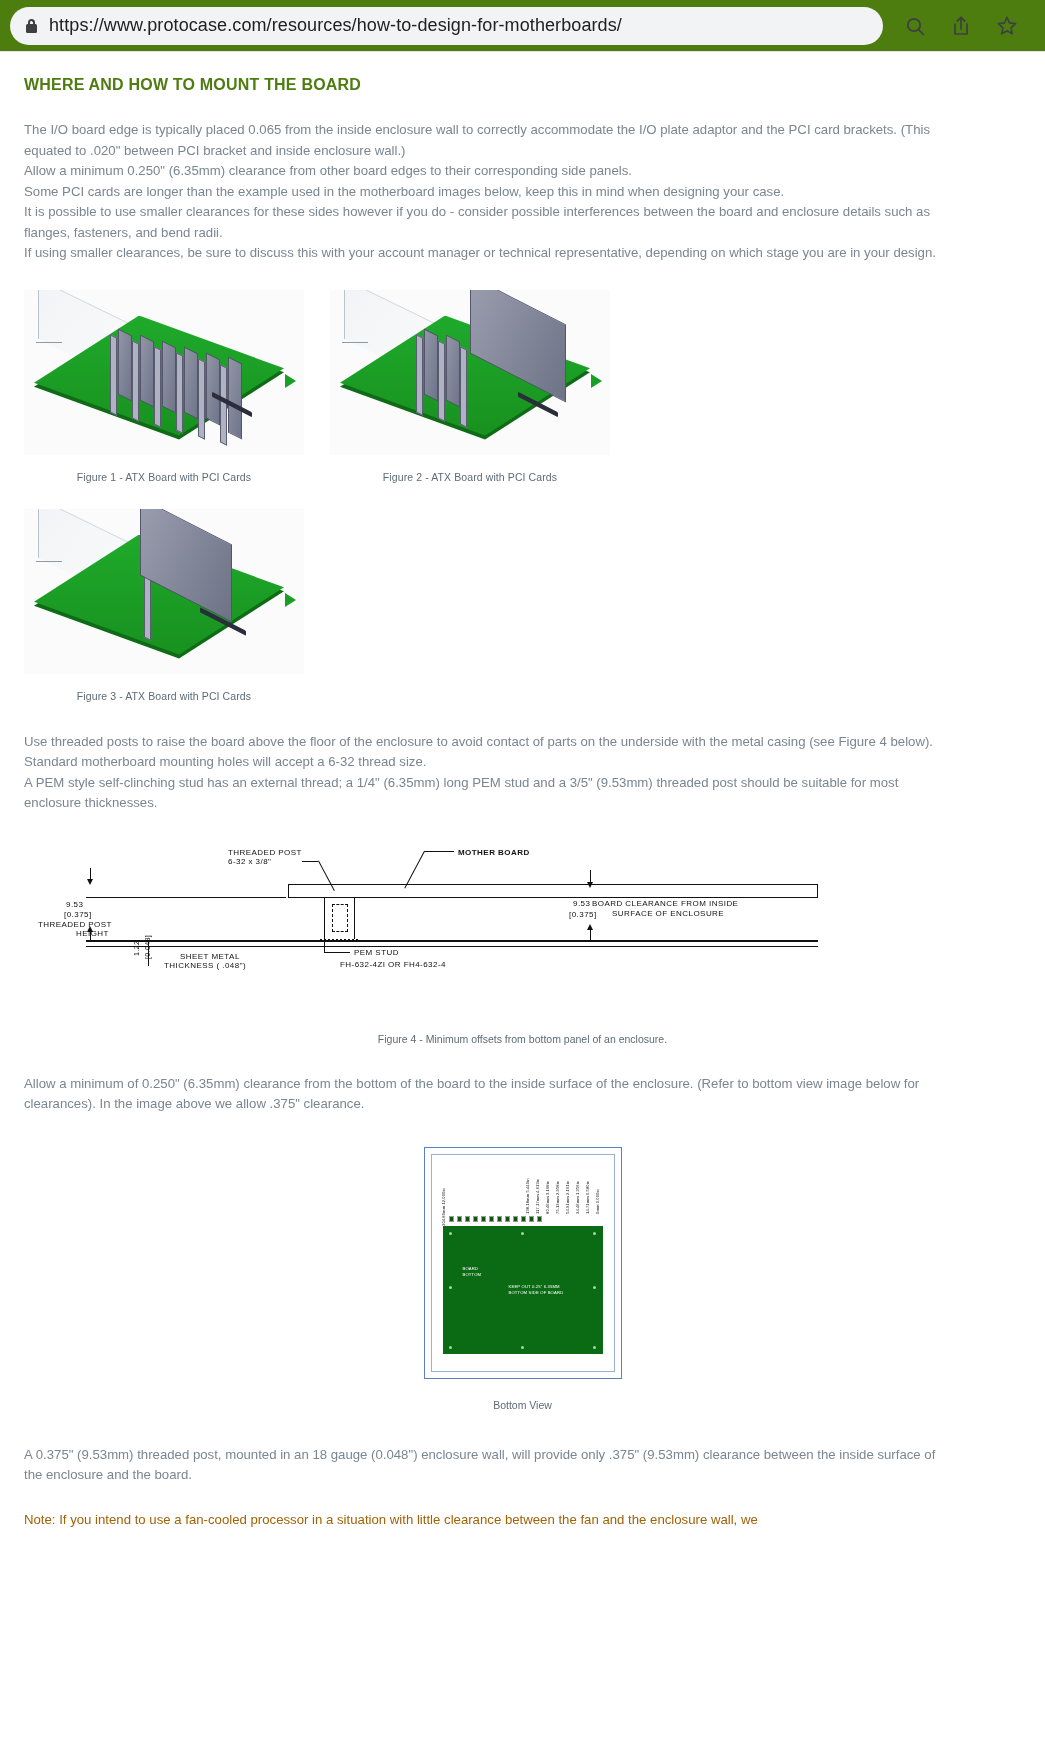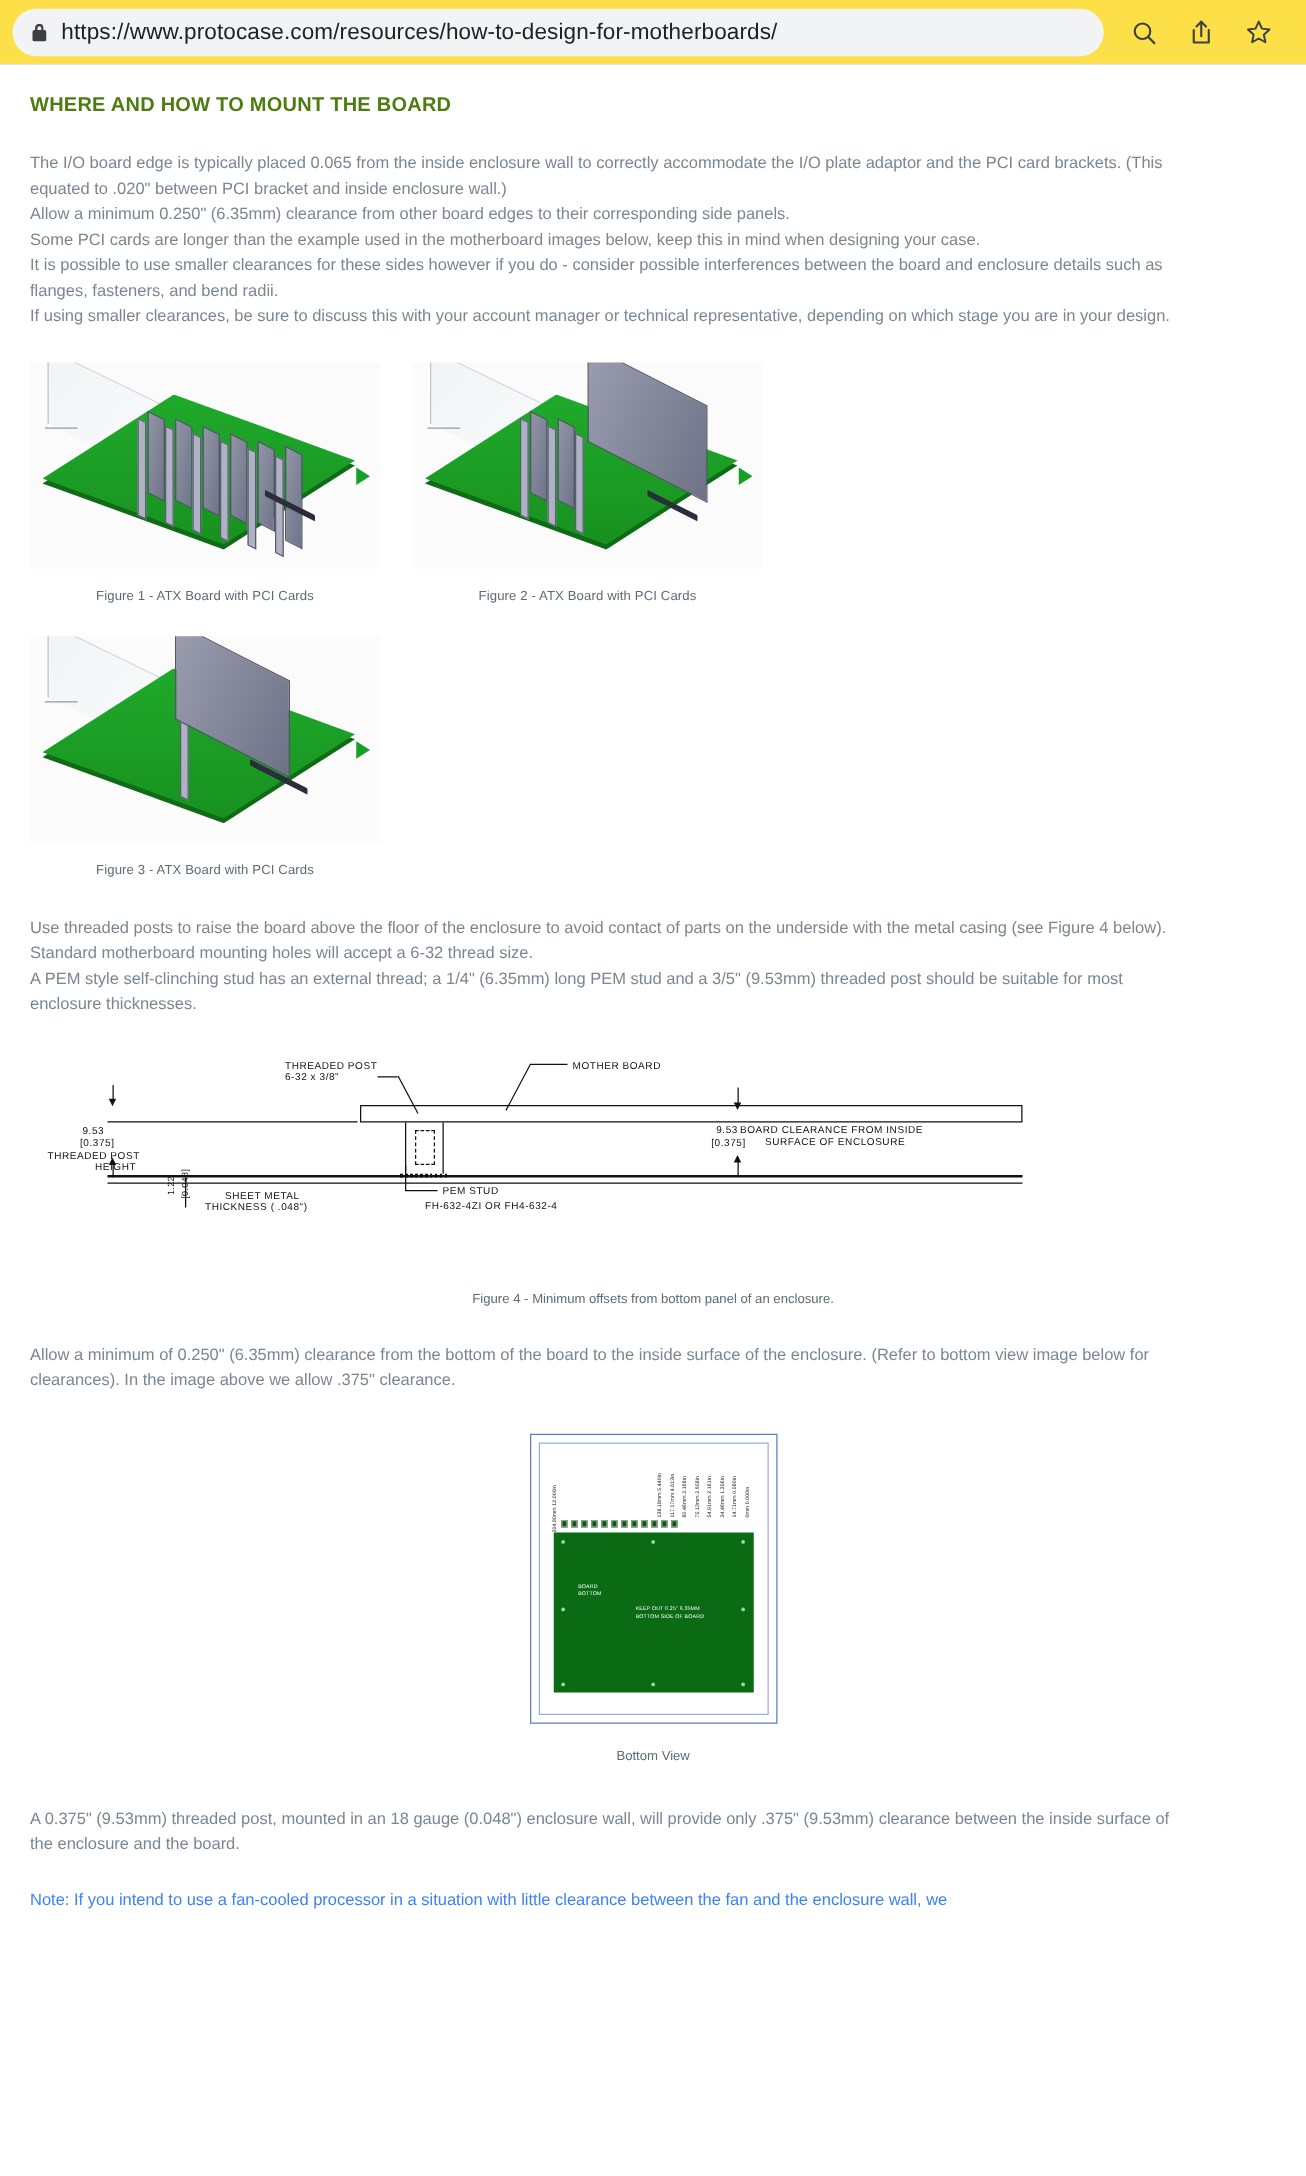--- a/index.html
+++ b/index.html
@@ -7,21 +7,21 @@
   body {
     width:1045px; height:1741px;
     background:#ffffff;
     font-family:"Liberation Sans", sans-serif;
     color:#5a6672;
     overflow:hidden;
   }
 
   
   .chrome {
-    height:52px; background:#fde047;
+    height:52px; background:#4d7c0f;
     border-bottom:1px solid #e2e2e2;
     display:flex; align-items:center; padding:0 10px;
   }
   .omnibox {
     flex:1; height:38px; background:#f1f3f4; border-radius:19px;
     display:flex; align-items:center; padding:0 16px; gap:12px;
   }
   .lock { width:11px; height:14px; position:relative; flex:0 0 auto; }
   .lock .body { position:absolute; bottom:0; width:11px; height:9px; background:#3c4043; border-radius:1.5px; }
   .lock .shackle { position:absolute; top:0; left:2px; width:7px; height:7px;
@@ -162,21 +162,21 @@
     position:absolute; left:22px; top:68px; width:152px; height:7px;
   }
   .bv-conn {
     position:absolute; width:5px; height:6px; background:#184f1b;
     border:.5px solid #7fae83;
   }
 
   
   .tail { margin-top:34px; }
   .note-line {
-    font-size:13.2px; line-height:20.5px; color:#3b82f6; margin-top:24px;
+    font-size:13.2px; line-height:20.5px; color:#a16207; margin-top:24px;
   }
 </style>
 </head>
 <body>
 
 <div class="chrome">
   <div class="omnibox">
     <span class="lock">
       <span class="shackle"></span>
         <span class="body"></span>
@@ -294,21 +294,21 @@
   <p class="body-copy">A PEM style self-clinching stud has an external thread; a 1/4" (6.35mm) long PEM stud and a 3/5" (9.53mm) threaded post should be suitable for most enclosure thicknesses.</p>
 
   <div class="fig4-wrap">
     <div class="fig4">
 
       <div class="eng-txt" style="left:204px; top:8px;">THREADED POST</div>
       <div class="eng-txt" style="left:204px; top:17px;">6-32 x 3/8"</div>
       <div class="ln h" style="left:278px; top:21px; width:16px;"></div>
       <div class="ln" style="left:294px; top:21px; width:1px; height:34px; transform:rotate(-28deg); transform-origin:top left;"></div>
 
-      <div class="eng-txt" style="left:434px; top:8px;">MOTHER BOARD</div>
+      <div class="eng-txt" style="left:434px; top:8px;font-weight:bold;">MOTHER BOARD</div>
       <div class="ln h" style="left:400px; top:11px; width:30px;"></div>
       <div class="ln" style="left:400px; top:11px; width:1px; height:42px; transform:rotate(28deg); transform-origin:top left;"></div>
 
       <div class="box-out" style="left:264px; top:44px; width:530px; height:14px;"></div>
 
       <div class="ln v" style="left:300px; top:58px; height:42px;"></div>
       <div class="ln v" style="left:330px; top:58px; height:42px;"></div>
       <div class="box-out" style="left:308px; top:64px; width:16px; height:28px; border-style:dashed; border-width:1px;"></div>
       <div class="ln h" style="left:296px; top:99px; width:38px; height:3px; background:repeating-linear-gradient(90deg,#111 0 2px,#fff 2px 4px);"></div>
 

